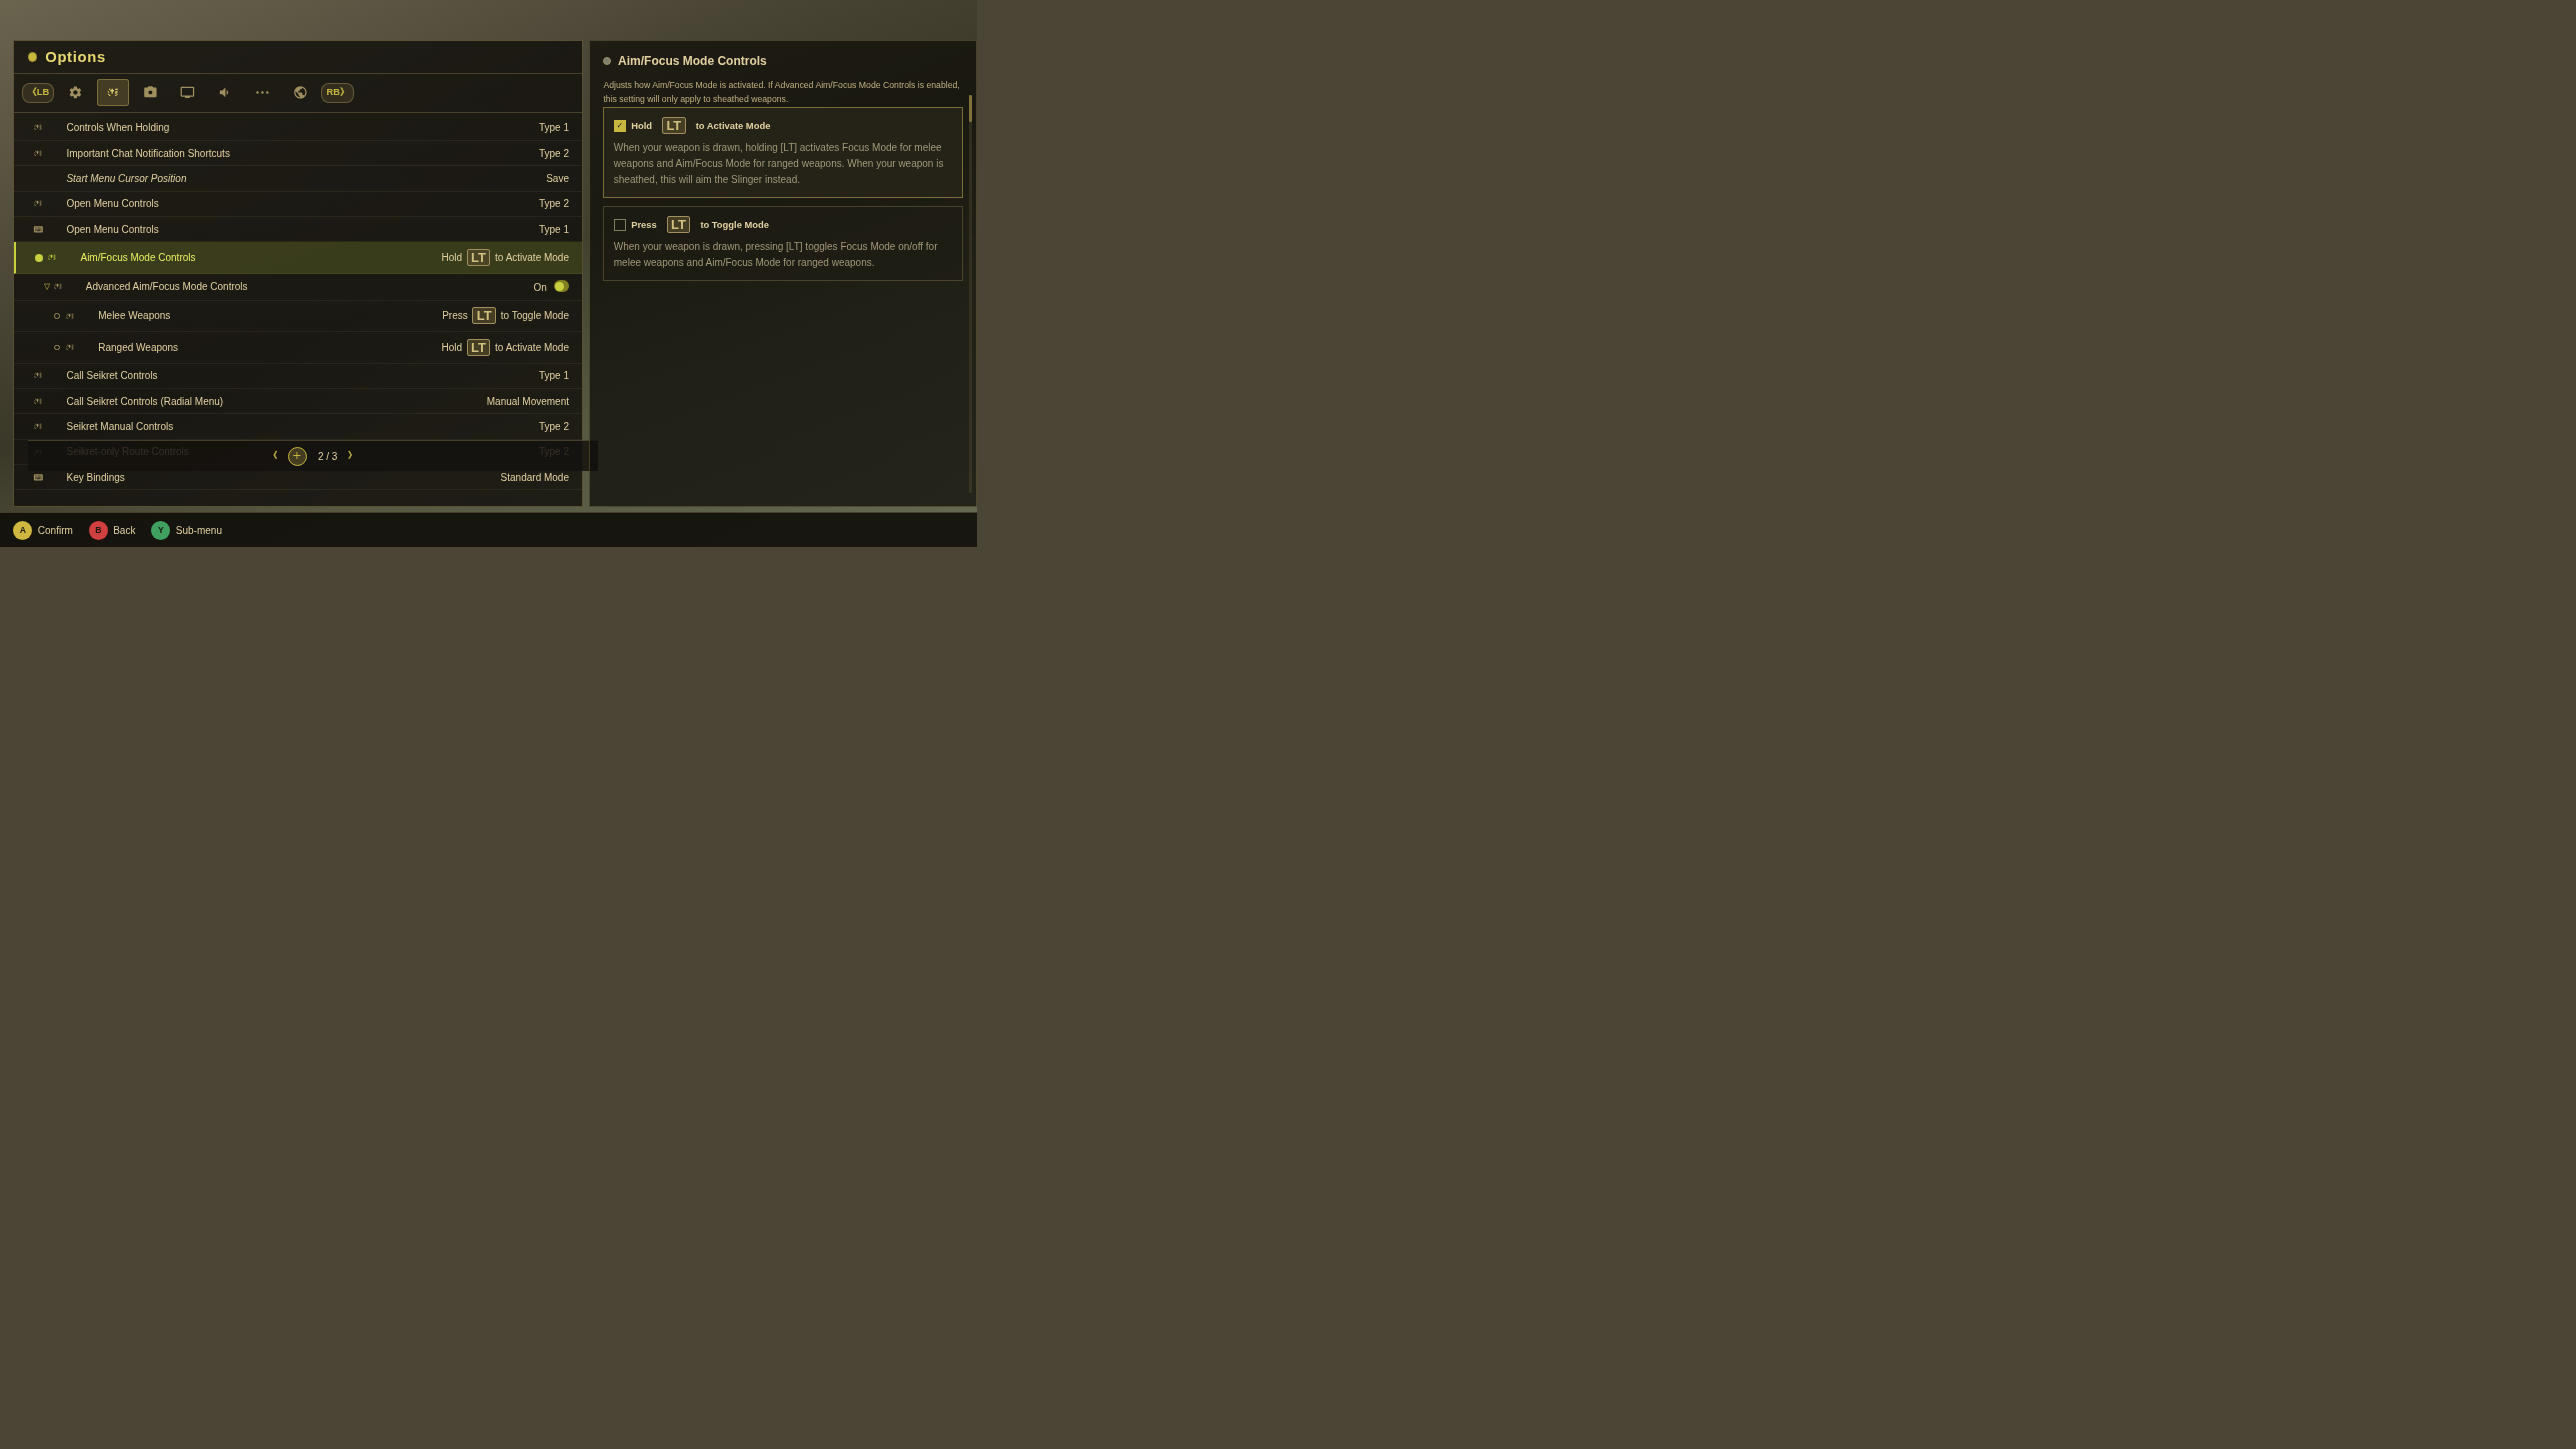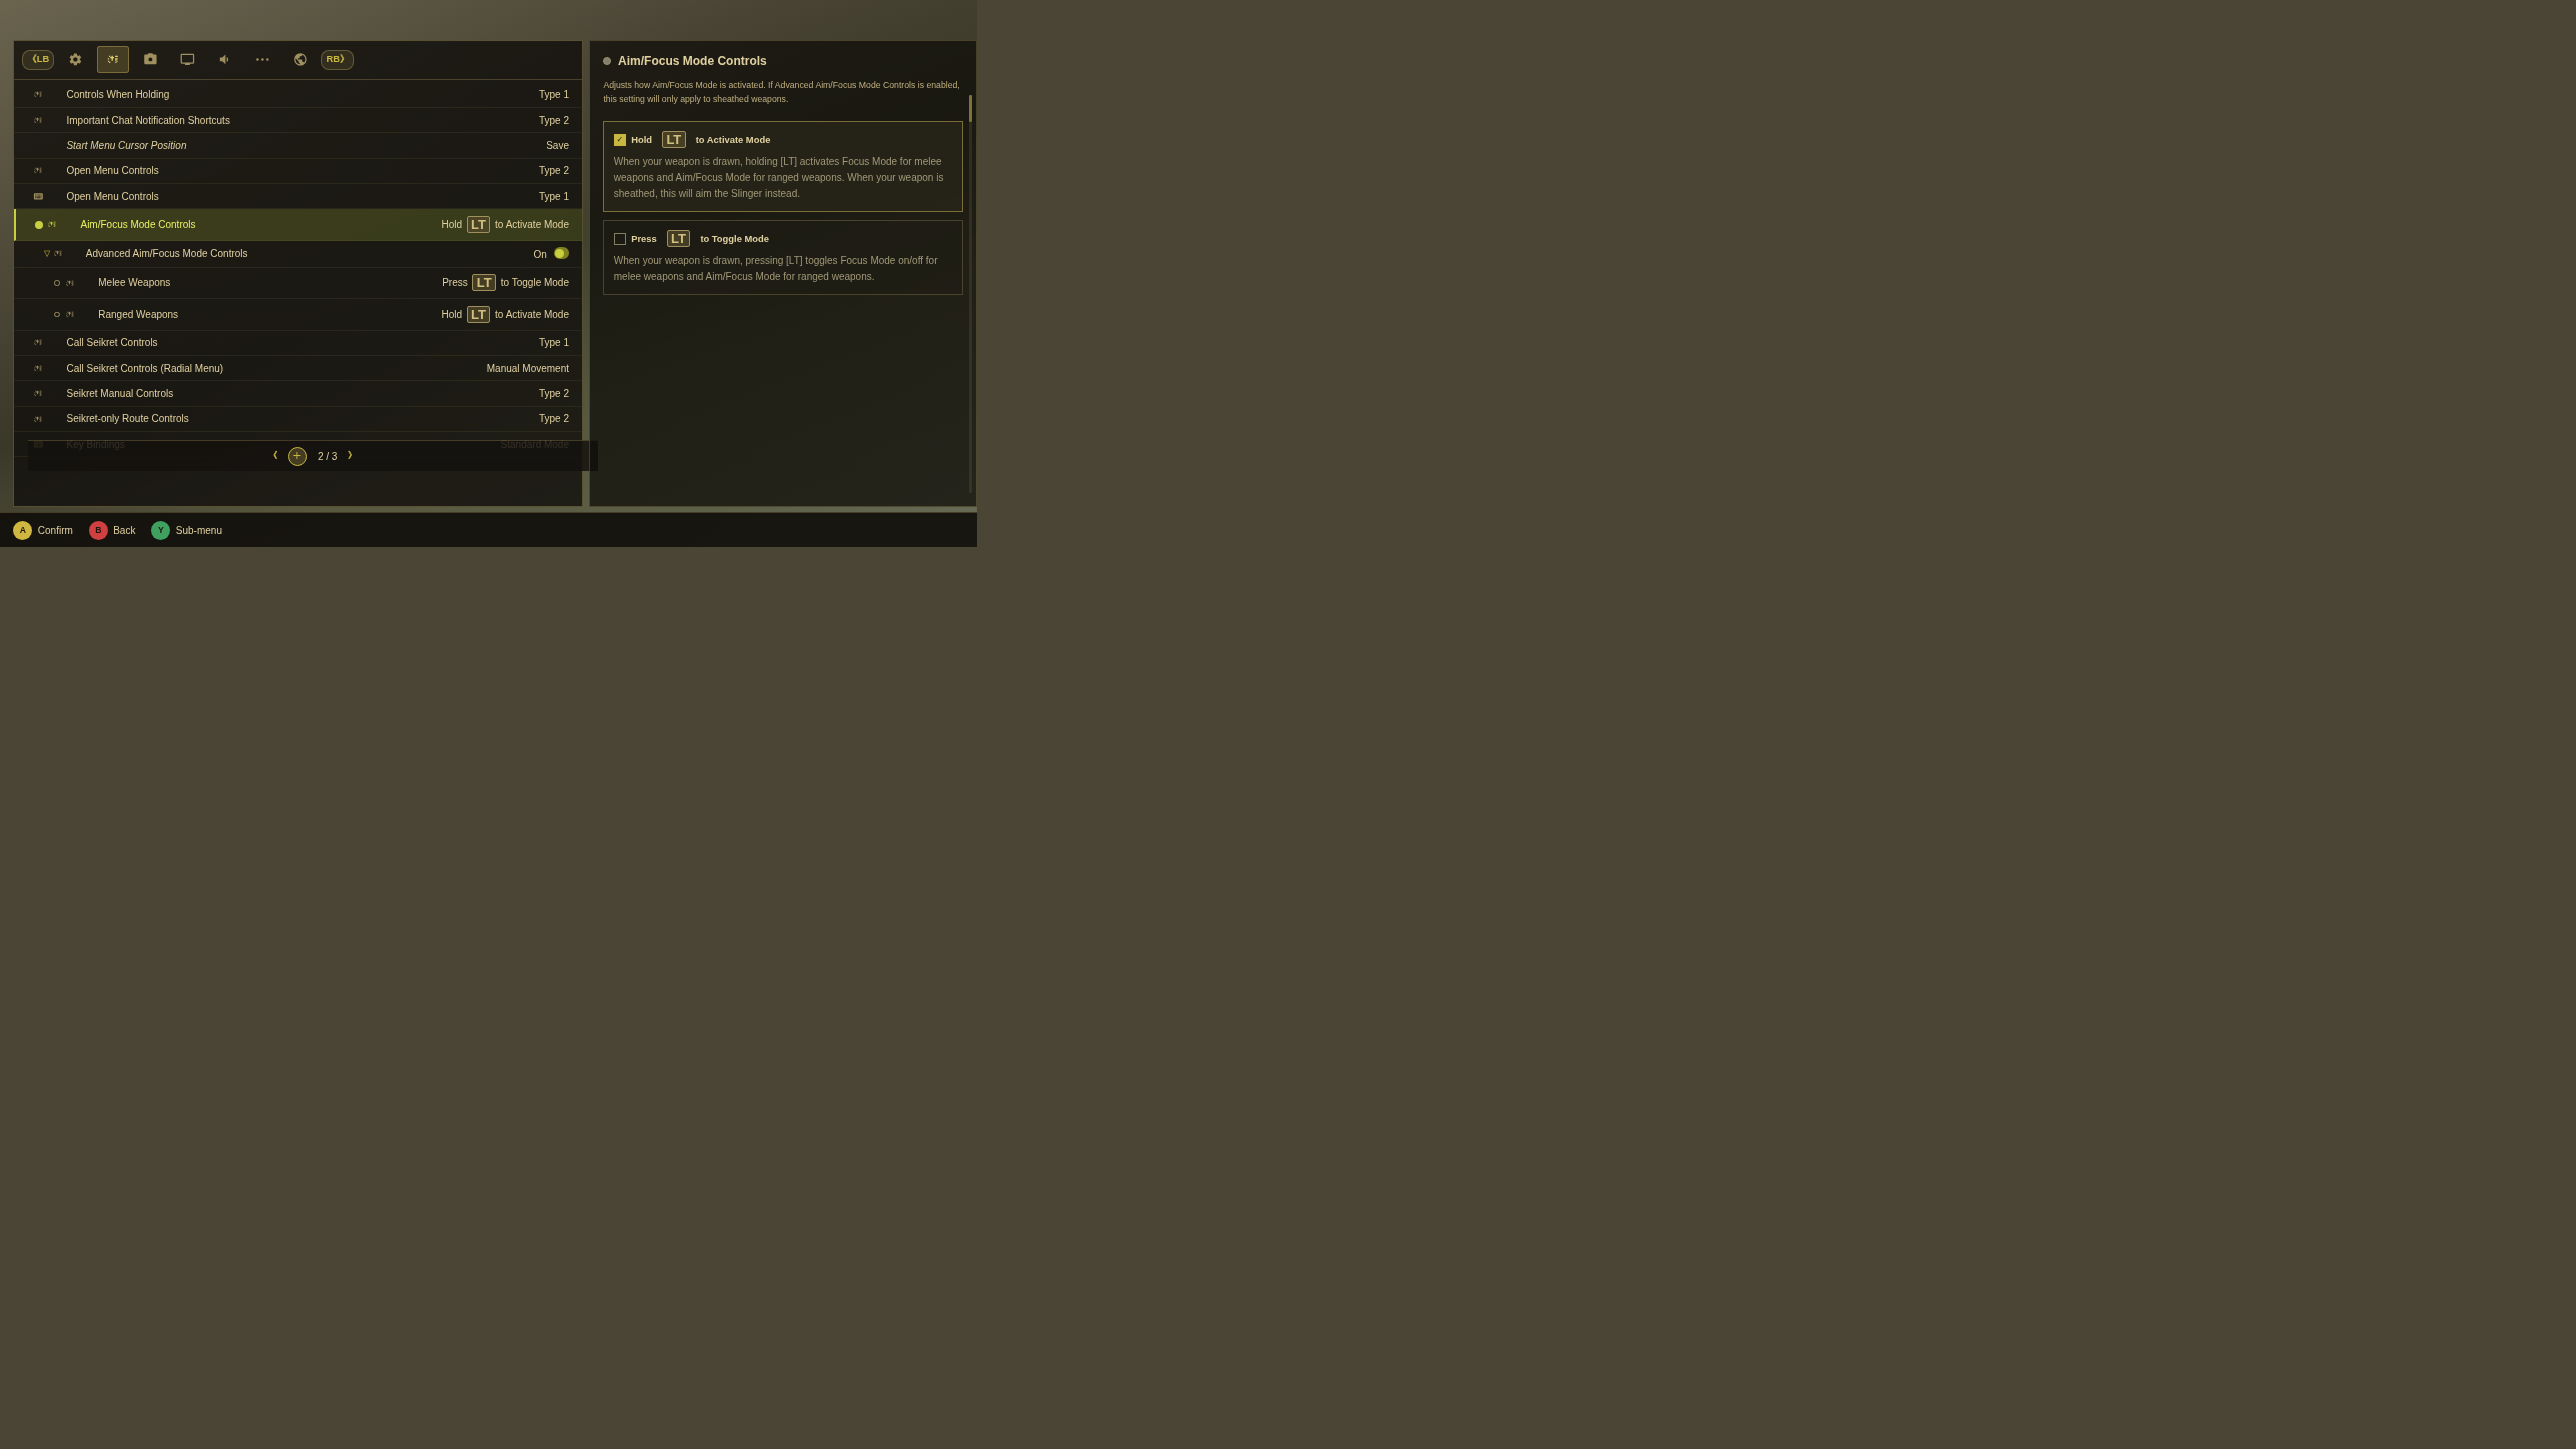--- a/index.html
+++ b/index.html
@@ -358,21 +358,21 @@
     .detail-title {
       color: #e0d0a0;
       font-size: 12px;
       font-weight: bold;
     }
 
     .detail-desc {
       color: #c0b080;
       font-size: 8.7px;
       line-height: 1.6;
-      margin-bottom: 14px;
+      margin-bottom: 0;
     }
 
     .detail-option {
       border: 0.7px solid rgba(180,160,100,0.3);
       padding: 9.4px;
       margin-bottom: 8px;
       background: rgba(30,28,20,0.6);
     }
 
     .detail-option.selected {
@@ -441,20 +441,24 @@
     }
   </style>
 </head>
 <body>
 
 <div class="bg"></div>
 <div class="bg-overlay"></div>
 
 <div class="options-panel">
 
+  <div class="options-title-bar">
+    <div class="options-dot"></div>
+    <span class="options-title">Options</span>
+  </div>
 
   <div class="tab-bar">
     <div class="tab-nav">
       <span>《LB</span>
     </div>
 
     <div class="tab-item">
       <svg width="14.8" height="14.8" viewBox="0 0 24 24" fill="#a09060">
           <path d="M19.14 12.94c.04-.3.06-.61.06-.94s-.02-.64-.07-.94l2.03-1.58c.18-.14.23-.41.12-.61l-1.92-3.32c-.12-.22-.37-.29-.59-.22l-2.39.96c-.5-.38-1.03-.7-1.62-.94l-.36-2.54c-.04-.24-.24-.41-.48-.41h-3.84c-.24 0-.43.17-.47.41l-.36 2.54c-.59.24-1.13.57-1.62.94l-2.39-.96c-.22-.08-.47 0-.59.22L2.74 8.87c-.12.21-.08.47.12.61l2.03 1.58c-.05.3-.09.63-.09.94s.02.64.07.94l-2.03 1.58c-.18.14-.23.41-.12.61l1.92 3.32c.12.22.37.29.59.22l2.39-.96c.5.38 1.03.7 1.62.94l.36 2.54c.05.24.24.41.48.41h3.84c.24 0 .44-.17.47-.41l.36-2.54c.59-.24 1.13-.56 1.62-.94l2.39.96c.22.08.47 0 .59-.22l1.92-3.32c.12-.22.07-.47-.12-.61l-2.01-1.58zM12 15.6c-1.98 0-3.6-1.62-3.6-3.6s1.62-3.6 3.6-3.6 3.6 1.62 3.6 3.6-1.62 3.6-3.6 3.6z"></path>
         </svg>

